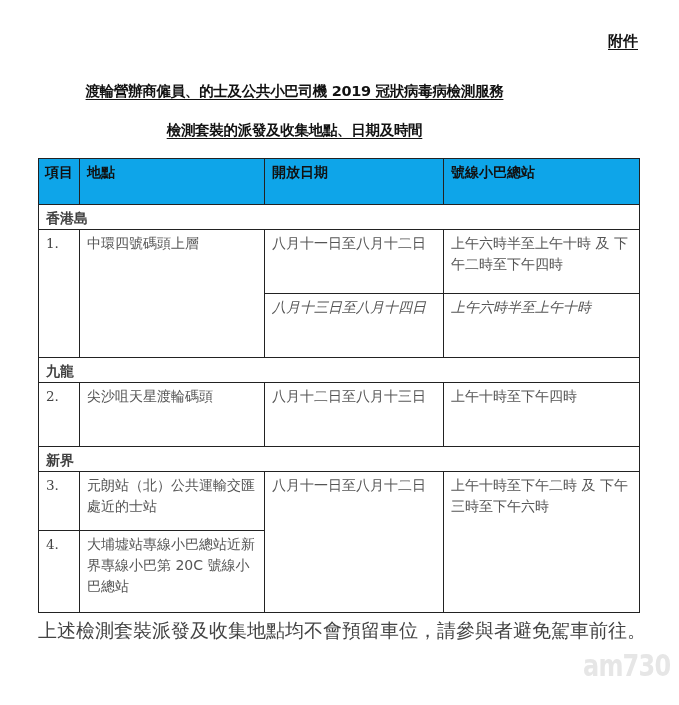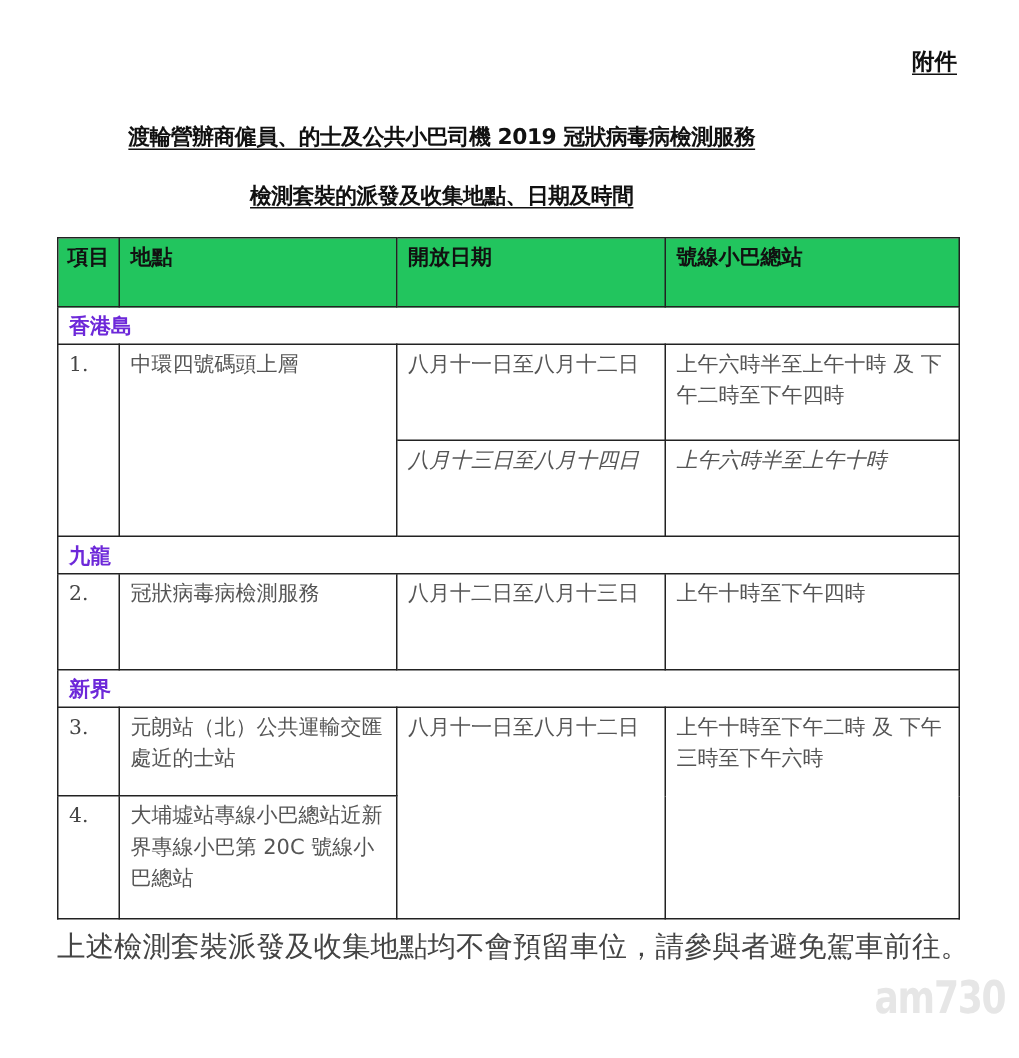--- a/index.html
+++ b/index.html
@@ -22,25 +22,25 @@
     table.sched {
       position: absolute; left: 38px; top: 158px; width: 601px;
       border-collapse: collapse; table-layout: fixed;
       font-family: "DejaVu Sans", sans-serif; font-size: 14px;
     }
     table.sched td, table.sched th {
       border: 1.2px solid #222; vertical-align: top; padding: 3px 7px 0 7px;
       line-height: 21px; text-align: left;
     }
     table.sched th {
-      background: #22c55e; font-weight: bold; color: #111; height: 42px; padding-top: 3px;
+      background: #0ea5e9; font-weight: bold; color: #111; height: 42px; padding-top: 3px;
     }
     table.sched th.c1 { padding-left: 6px; padding-right: 2px; }
     td.region {
-      font-weight: bold; color: #6d28d9; height: 18px; padding-top: 0; padding-left: 5px;
+      font-weight: bold; color: #404040; height: 18px; padding-top: 0; padding-left: 5px;
       line-height: 20px;
     }
     td.cell { color: #555; font-weight: normal; }
     td.num { color: #444; font-family: "DejaVu Serif", "Liberation Serif", serif; font-size: 13.5px; padding-left: 6px; }
     .r1a td { height: 60px; }
     .r1b td { height: 60px; font-style: italic; }
     .r2 td { height: 60px; }
     .r3 td { height: 55px; }
     .r4 td { height: 78px; }
     .footnote {
@@ -87,21 +87,21 @@
   <tr class="r1b">
     <td class="cell">八月十三日至八月十四日</td>
     <td class="cell">上午六時半至上午十時</td>
   </tr>
 
   <tr>
     <td class="region" colspan="4">九龍</td>
   </tr>
   <tr class="r2">
     <td class="num">2.</td>
-    <td class="cell">冠狀病毒病檢測服務</td>
+    <td class="cell">尖沙咀天星渡輪碼頭</td>
     <td class="cell">八月十二日至八月十三日</td>
     <td class="cell">上午十時至下午四時</td>
   </tr>
 
   <tr>
     <td class="region" colspan="4">新界</td>
   </tr>
   <tr class="r3">
     <td class="num">3.</td>
     <td class="cell">元朗站（北）公共運輸交匯處近的士站</td>

